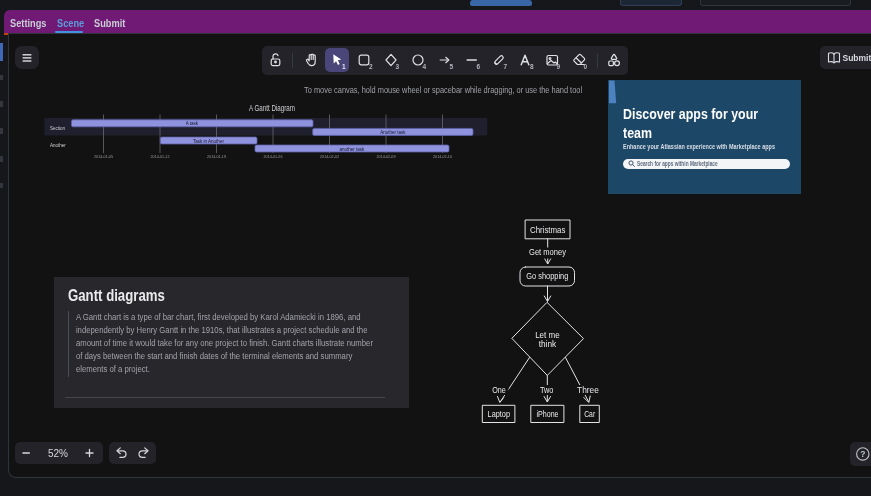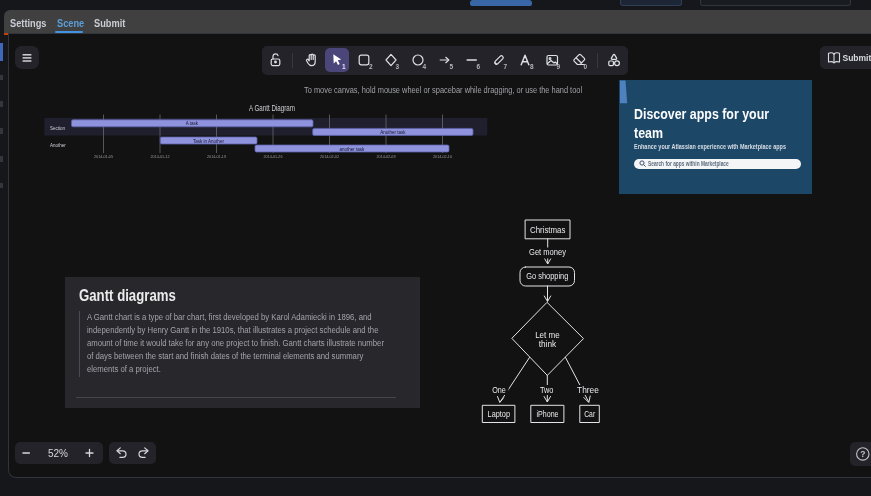--- a/index.html
+++ b/index.html
@@ -9,52 +9,52 @@
   .island{position:absolute;background:#232329;border-radius:5px;}
   svg{display:block;}
 </style>
 </head>
 <body>
 
 <div class="abs" style="left:470px;top:0;width:62px;height:6px;background:#3866a6;border-radius:3px 3px 2px 2px;"></div>
 <div class="abs" style="left:620px;top:0;width:62px;height:6px;background:#1d2634;border:1px solid #2e3d58;border-top:none;border-radius:0 0 3px 3px;box-sizing:border-box;"></div>
 <div class="abs" style="left:700px;top:0;width:151px;height:6px;background:#191c21;border:1px solid #31353c;border-top:none;border-radius:0 0 3px 3px;box-sizing:border-box;"></div>
 
-<div class="abs" style="left:3.5px;top:9.5px;width:867.5px;height:23px;background:#404040;border-radius:6px 0 0 0;border-bottom:2px solid #c2410c;">
+<div class="abs" style="left:3.5px;top:9.5px;width:867.5px;height:23px;background:#701a75;border-radius:6px 0 0 0;border-bottom:2px solid #c2410c;">
   <span class="abs" style="left:6.8px;top:7px;font-size:11px;font-weight:600;color:#c9cdd4;transform:scaleX(0.84);transform-origin:left top;">Settings</span>
   <span class="abs" style="left:53.5px;top:7px;font-size:11px;font-weight:600;color:#5b9dd8;transform:scaleX(0.84);transform-origin:left top;">Scene</span>
   <span class="abs" style="left:90.5px;top:7px;font-size:11px;font-weight:600;color:#c9cdd4;transform:scaleX(0.84);transform-origin:left top;">Submit</span>
   <div class="abs" style="left:51.5px;top:21px;width:28px;height:2px;background:#4493e2;border-radius:1px;"></div>
 </div>
 
 <div class="abs" style="left:0;top:43px;width:2.5px;height:18px;background:#3f68b8;"></div>
 <div class="abs" style="left:0;top:75px;width:2.5px;height:5px;background:#34363d;"></div>
 <div class="abs" style="left:0;top:101px;width:2.5px;height:6px;background:#34363d;"></div>
 <div class="abs" style="left:0;top:128px;width:2.5px;height:6px;background:#34363d;"></div>
 <div class="abs" style="left:0;top:156px;width:2.5px;height:6px;background:#34363d;"></div>
 <div class="abs" style="left:0;top:183px;width:2.5px;height:5px;background:#34363d;"></div>
 
 <div class="abs" style="left:8px;top:32.5px;width:865px;height:445px;background:#121212;border:1px solid #30343b;border-right:none;border-radius:0 0 0 8px;box-sizing:border-box;"></div>
 
-<div class="abs" style="left:607.5px;top:80px;width:193px;height:114px;background:#1c4767;margin-left:11px;">
+<div class="abs" style="left:607.5px;top:80px;width:193px;height:114px;background:#1c4767;">
   <svg width="193" height="114" style="position:absolute;left:0;top:0;">
     <polygon points="1,0.5 6.5,0.5 8.2,23.2 1,23.2" fill="#4e81bf"></polygon>
   </svg>
   <div class="abs" style="left:15.5px;top:23.5px;width:180px;font-size:15.5px;font-weight:700;color:#fdfdfe;line-height:19px;transform:scaleX(0.8);transform-origin:left top;">Discover apps for your team</div>
   <div class="abs" style="left:15.5px;top:61.5px;font-size:7.5px;font-weight:700;color:#d7dde6;white-space:nowrap;transform:scaleX(0.73);transform-origin:left top;">Enhance your Atlassian experience with Marketplace apps</div>
   <div class="abs" style="left:15.5px;top:78.5px;width:167px;height:10px;background:#f4f5f7;border-radius:5px;">
     <svg width="8" height="8" style="position:absolute;left:4.5px;top:1.2px;">
         <circle cx="3" cy="3" r="2.1" fill="none" stroke="#42526e" stroke-width="1"></circle>
         <line x1="4.6" y1="4.6" x2="6.6" y2="6.6" stroke="#42526e" stroke-width="1"></line>
       </svg>
     <span class="abs" style="left:14px;top:1.6px;font-size:6.5px;font-weight:700;color:#5c6c7e;white-space:nowrap;transform:scaleX(0.74);transform-origin:left top;">Search for apps within Marketplace</span>
   </div>
 </div>
 
-<div class="abs" style="left:53.5px;top:277px;width:355px;height:131px;background:#28282c;margin-left:11px;">
+<div class="abs" style="left:53.5px;top:277px;width:355px;height:131px;background:#28282c;">
   <div class="abs" style="left:14.5px;top:8.5px;font-size:16.5px;font-weight:700;color:#ebebed;transform:scaleX(0.8);transform-origin:left top;white-space:nowrap;">Gantt diagrams</div>
   <div class="abs" style="left:14.5px;top:33.5px;width:345px;border-left:1.65px solid #50505a;padding-left:7.7px;font-size:8.5px;color:#a2a2aa;line-height:13.2px;box-sizing:border-box;transform:scaleX(0.91);transform-origin:left top;">A Gantt chart is a type of bar chart, first developed by Karol Adamiecki in 1896, and<br>independently by Henry Gantt in the 1910s, that illustrates a project schedule and the<br>amount of time it would take for any one project to finish. Gantt charts illustrate number<br>of days between the start and finish dates of the terminal elements and summary<br>elements of a project.</div>
   <div class="abs" style="left:11.5px;top:119.5px;width:320px;height:1px;background:#45454c;"></div>
 </div>
 
 <svg class="abs" width="871" height="496" style="left:0;top:0;" font-family="Liberation Sans, sans-serif">
 
   <g>
     <rect x="44.3" y="118" width="443" height="17.5" fill="#1f1f2d"></rect>
     <g stroke="#68686f" stroke-width="0.8">

